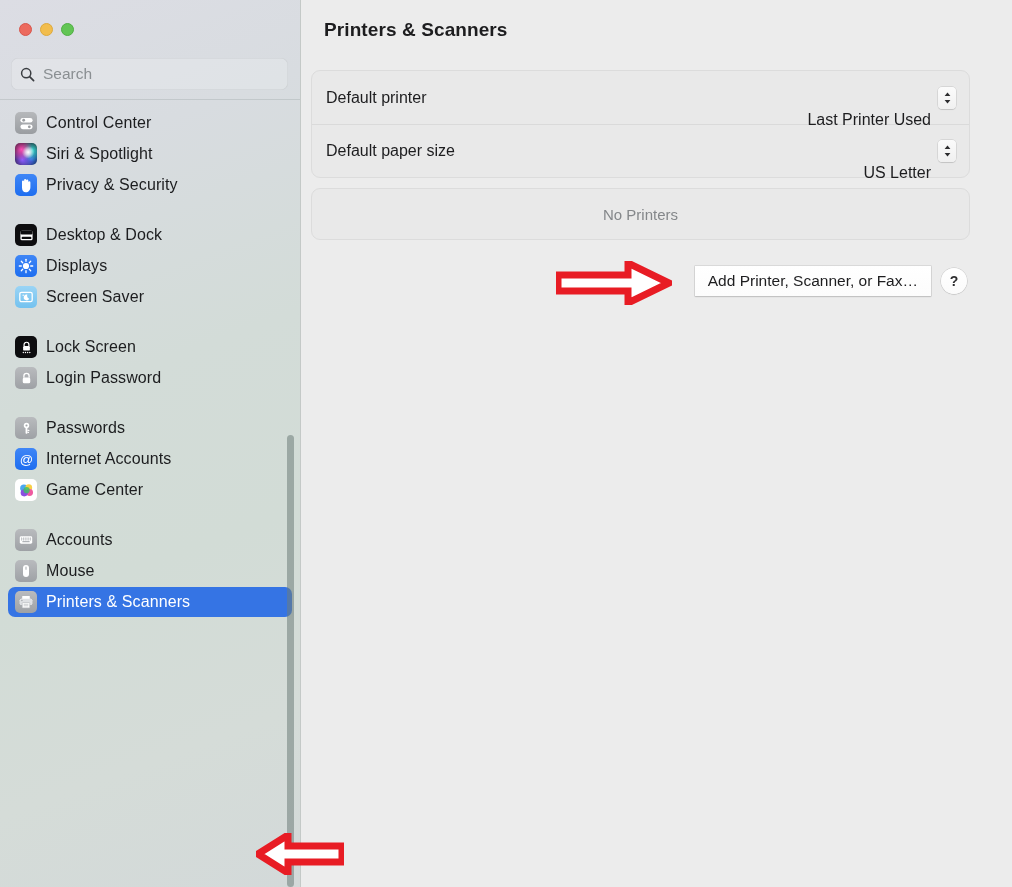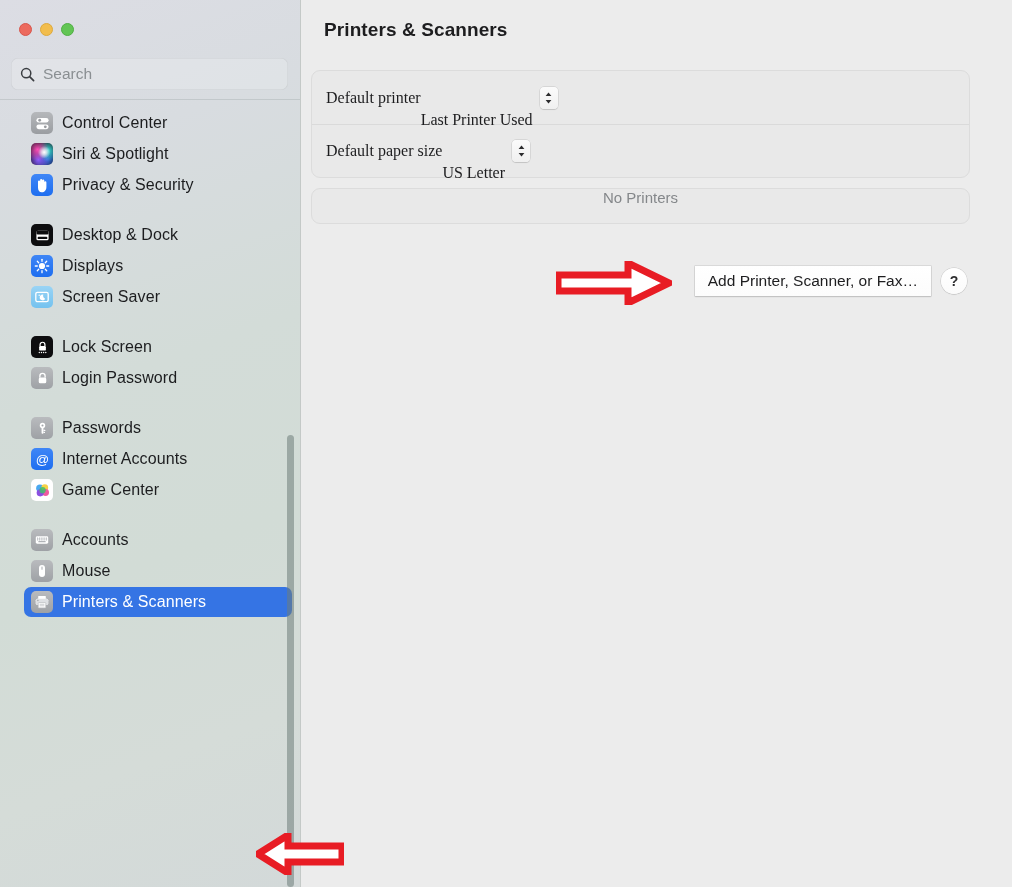--- a/index.html
+++ b/index.html
@@ -71,21 +71,21 @@
   #search-input::placeholder { color: #8a8f92; }
 
   #sidebar-sep {
     height: 1px;
     margin-top: 9px;
     background: rgba(120,130,128,0.22);
   }
 
   #nav {
     position: relative;
-    padding: 7px 0 0 16px;
+    padding: 7px 0 0 0;
   }
   .nav-group { padding: 0 8px; }
   .group-gap { height: 18px; }
 
   .nav-item {
     display: flex;
     align-items: center;
     gap: 9px;
     height: 30px;
     padding: 0 8px 0 7px;
@@ -163,23 +163,23 @@
     left: 10px;
     width: 659px;
     background: #e9e9e9;
     border: 1px solid #dcdcdc;
     border-radius: 9px;
   }
   #card-defaults { top: 70px; }
   .setting-row {
     display: flex;
     align-items: center;
+    justify-content: space-between;
     height: 53px;
     padding: 0 13px 0 14px;
-    font-family: Liberation Serif, serif;
   }
   .setting-row + .setting-row { border-top: 1px solid #dadada; }
   .setting-label {
     font-size: 16px;
     color: #1d1d1f;
   }
   .popup {
     display: flex;
     align-items: center;
     gap: 7px;
@@ -195,23 +195,23 @@
     border-radius: 4px;
     background: linear-gradient(180deg,#fbfbfb,#f0f0f0);
     box-shadow: 0 0 0 0.5px rgba(0,0,0,0.14), 0 0.5px 1px rgba(0,0,0,0.10);
     display: flex;
     align-items: center;
     justify-content: center;
   }
 
   #card-printers {
     top: 188px;
-    height: 36px;
-    display: flex;
-    align-items: flex-start;
+    height: 52px;
+    display: flex;
+    align-items: center;
     justify-content: center;
   }
   #no-printers-text {
     font-size: 15px;
     color: #84878a;
   }
 
   #button-row {
     position: absolute;
     left: 10px; top: 266px;

